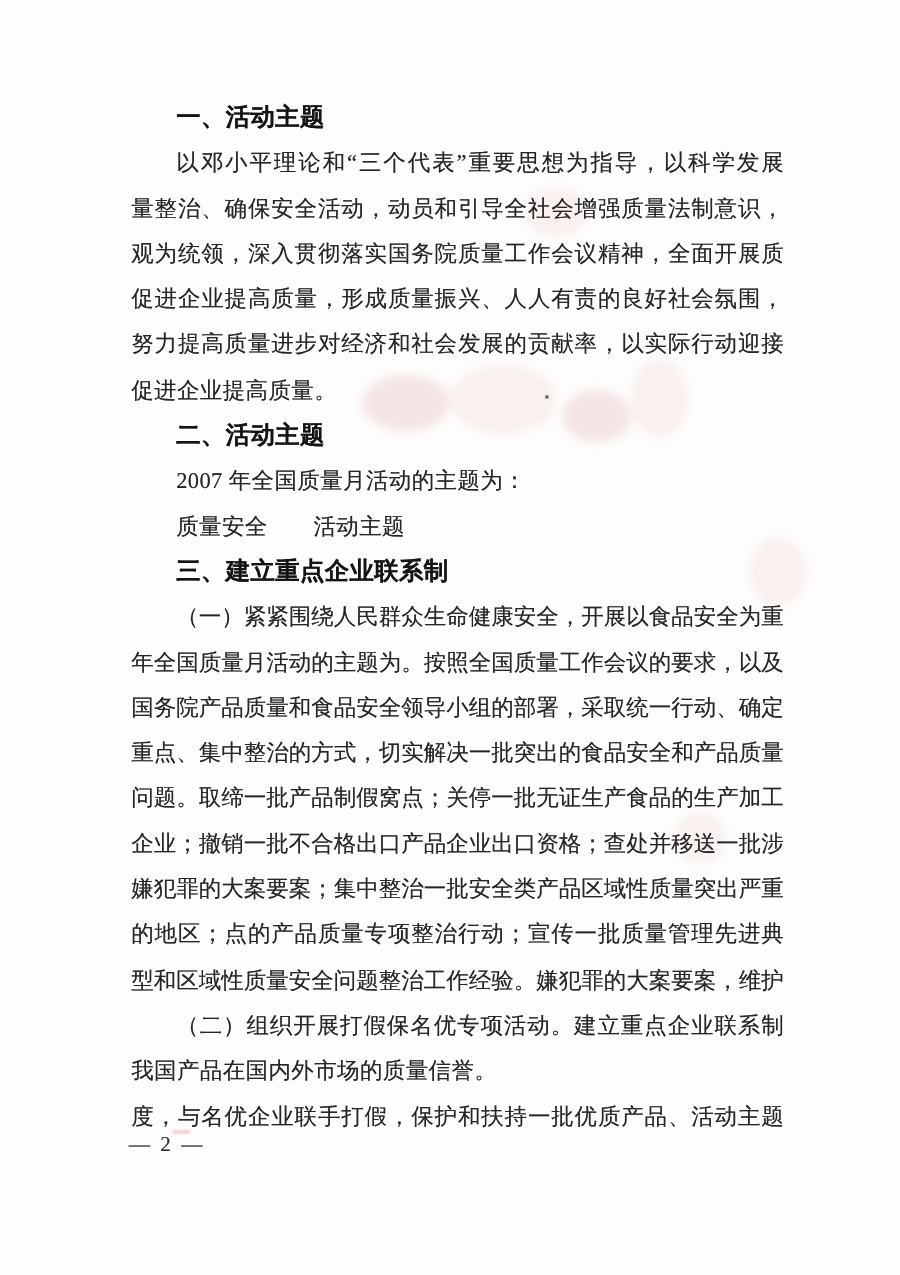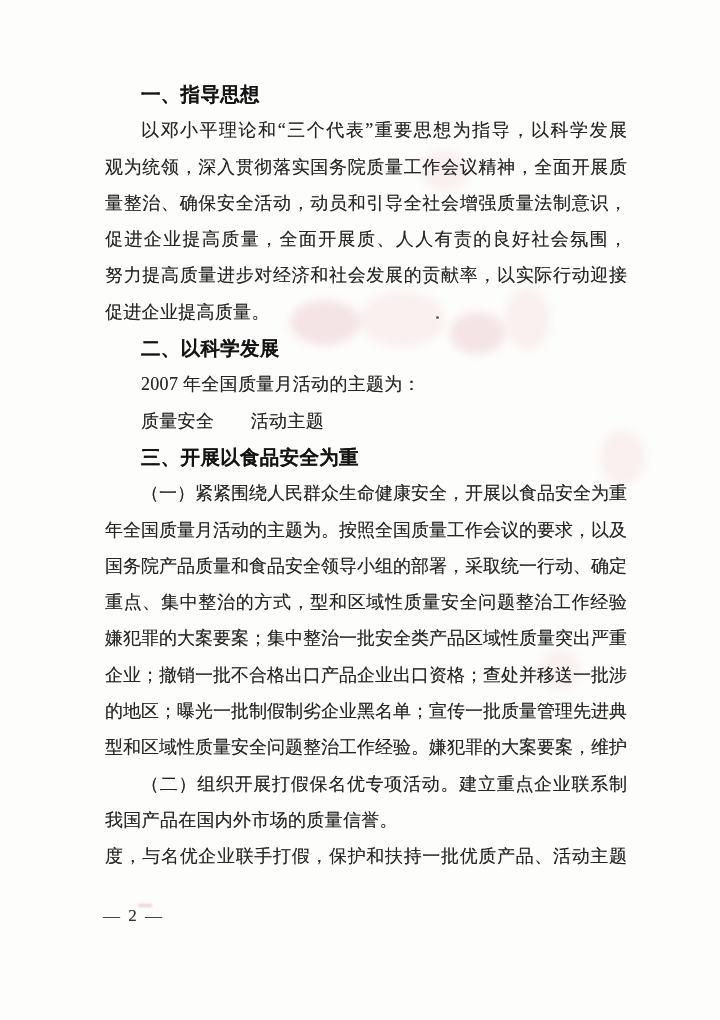--- a/index.html
+++ b/index.html
@@ -84,38 +84,39 @@
   <div class="artifact pink-light" style="left:360px; top:292px; width:85px; height:55px;"></div>
   <div class="artifact pink" style="left:450px; top:312px; width:55px; height:42px;"></div>
   <div class="artifact pink-light" style="left:505px; top:288px; width:45px; height:62px;"></div>
   <div class="artifact pink-light" style="left:420px; top:150px; width:50px; height:40px;"></div>
   <div class="artifact pink-light" style="left:600px; top:430px; width:45px; height:55px;"></div>
   <div class="artifact pink-light" style="left:540px; top:650px; width:40px; height:40px;"></div>
   <div class="pink-dash" style="left:138px; top:904px; width:14px; height:3px;"></div>
   <div class="speck" style="left:436px; top:316px; width:3px; height:3px;"></div>
 
   <div class="text-column">
-      <div class="line heading indent">一、指导思想</div>
+      <div class="line heading indent">一、活动主题</div>
       <div class="line indent justify">以邓小平理论和“三个代表”重要思想为指导，以科学发展</div>
+      <div class="line justify">量整治、确保安全活动，动员和引导全社会增强质量法制意识，</div>
       <div class="line justify">观为统领，深入贯彻落实国务院质量工作会议精神，全面开展质</div>
-      <div class="line justify">量整治、确保安全活动，动员和引导全社会增强质量法制意识，</div>
-      <div class="line justify">促进企业提高质量，全面开展质、人人有责的良好社会氛围，</div>
+      <div class="line justify">促进企业提高质量，形成质量振兴、人人有责的良好社会氛围，</div>
       <div class="line justify">努力提高质量进步对经济和社会发展的贡献率，以实际行动迎接</div>
       <div class="line">促进企业提高质量。</div>
-      <div class="line heading indent">二、以科学发展</div>
+      <div class="line heading indent">二、活动主题</div>
       <div class="line indent">2007 年全国质量月活动的主题为：</div>
       <div class="line indent">质量安全　　活动主题</div>
-      <div class="line heading indent">三、开展以食品安全为重</div>
+      <div class="line heading indent">三、建立重点企业联系制</div>
       <div class="line indent justify">（一）紧紧围绕人民群众生命健康安全，开展以食品安全为重</div>
       <div class="line justify">年全国质量月活动的主题为。按照全国质量工作会议的要求，以及</div>
       <div class="line justify">国务院产品质量和食品安全领导小组的部署，采取统一行动、确定</div>
-      <div class="line justify">重点、集中整治的方式，型和区域性质量安全问题整治工作经验</div>
+      <div class="line justify">重点、集中整治的方式，切实解决一批突出的食品安全和产品质量</div>
+      <div class="line justify">问题。取缔一批产品制假窝点；关停一批无证生产食品的生产加工</div>
+      <div class="line justify">企业；撤销一批不合格出口产品企业出口资格；查处并移送一批涉</div>
       <div class="line justify">嫌犯罪的大案要案；集中整治一批安全类产品区域性质量突出严重</div>
-      <div class="line justify">企业；撤销一批不合格出口产品企业出口资格；查处并移送一批涉</div>
-      <div class="line justify">的地区；曝光一批制假制劣企业黑名单；宣传一批质量管理先进典</div>
+      <div class="line justify">的地区；点的产品质量专项整治行动；宣传一批质量管理先进典</div>
       <div class="line justify">型和区域性质量安全问题整治工作经验。嫌犯罪的大案要案，维护</div>
       <div class="line indent justify">（二）组织开展打假保名优专项活动。建立重点企业联系制</div>
       <div class="line">我国产品在国内外市场的质量信誉。</div>
       <div class="line justify">度，与名优企业联手打假，保护和扶持一批优质产品、活动主题</div>
     </div>
 
   <div class="page-number">— 2 —</div>
 
 </div>
 

